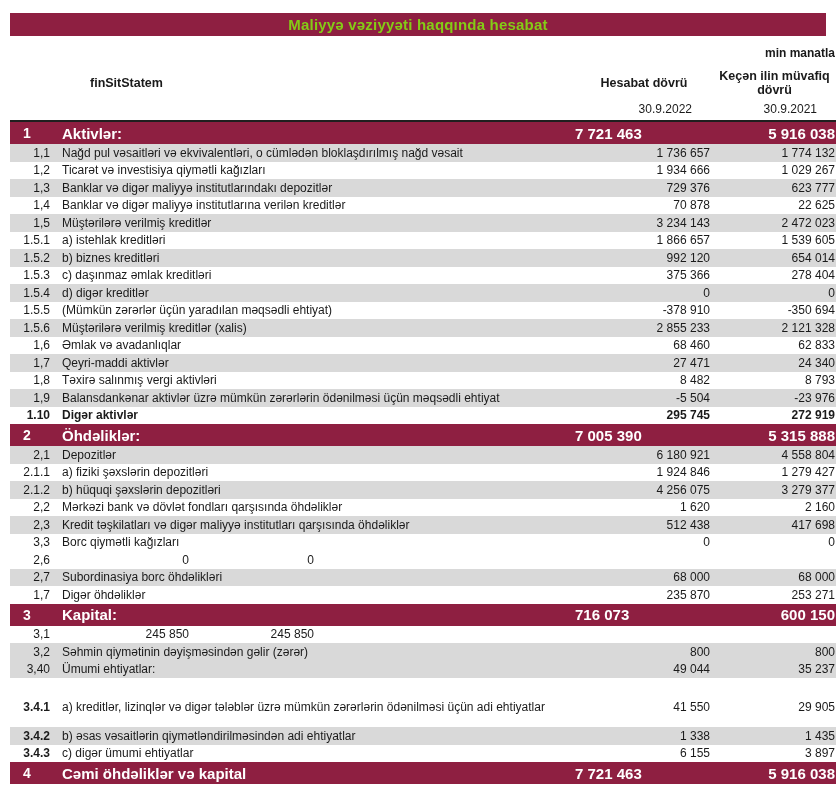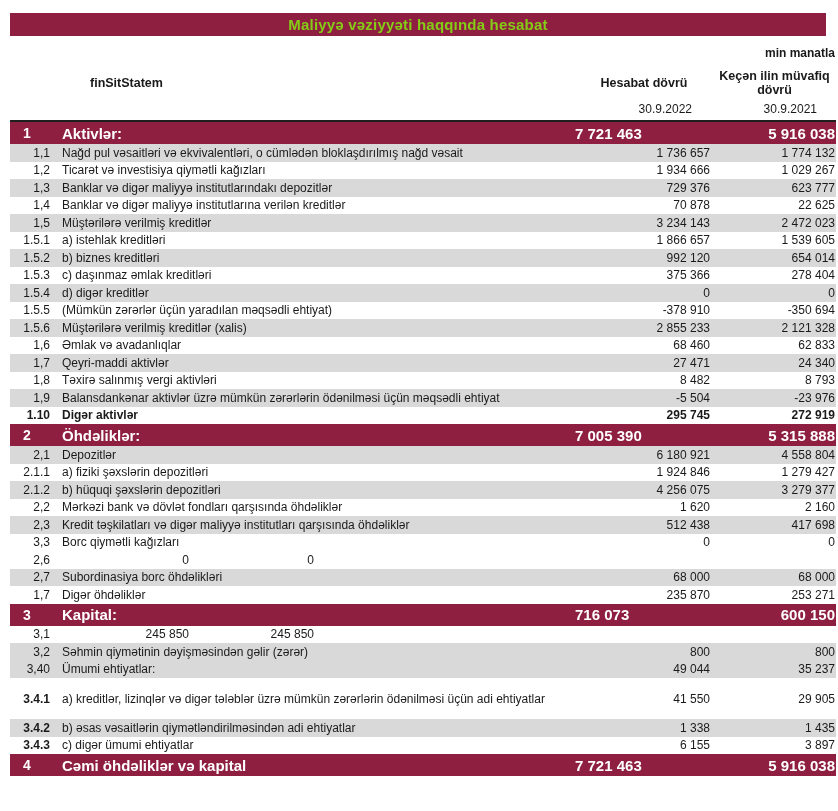--- a/index.html
+++ b/index.html
@@ -71,21 +71,21 @@
     padding-left: 8px;
     white-space: nowrap;
     overflow: visible;
   }
   .row .v1 { width: 138px; text-align: right; padding-right: 3px; box-sizing: border-box; white-space: nowrap; }
   .row .v2 { width: 123px; text-align: right; padding-right: 1px; box-sizing: border-box; white-space: nowrap; }
 
   .row.item { height: 17.5px; font-size: 12px; }
   .row.item.gray { background: var(--row-gray, #D9D9D9); }
   .row.item.white { background: #ffffff; }
-  .row.item.tall { height: 41px; }
+  .row.item.tall { height: 41px; margin-top: 8px; }
   .row.item.bold-row { font-weight: 700; }
   .row.item.num-bold .num { font-weight: 700; }
 
   .row.section {
     height: 22px;
     background: var(--maroon, #8E1F41);
     color: #ffffff;
     font-weight: 700;
     font-size: 15px;
   }

